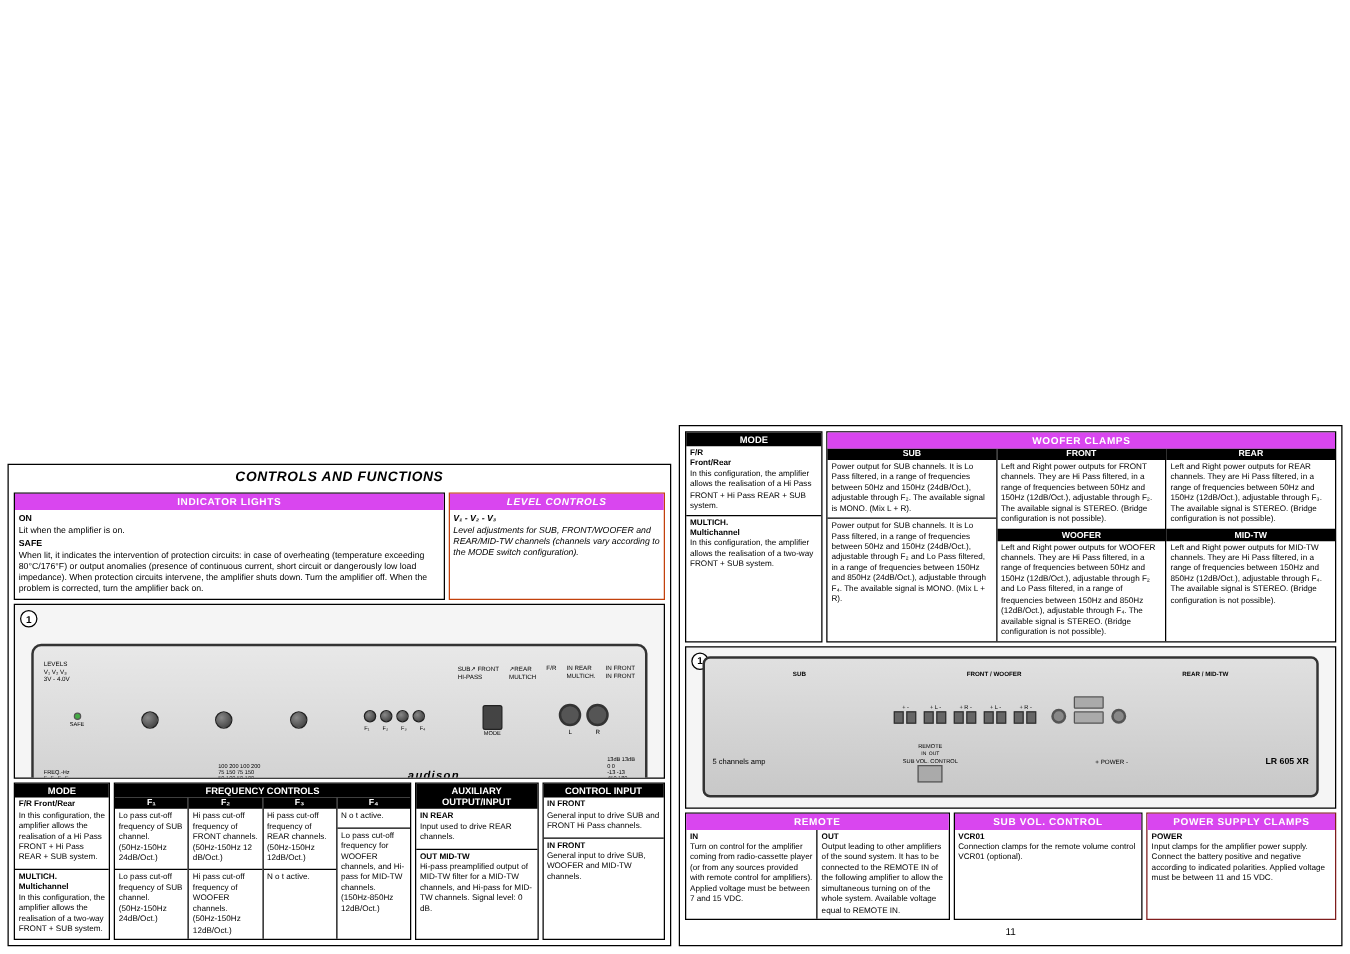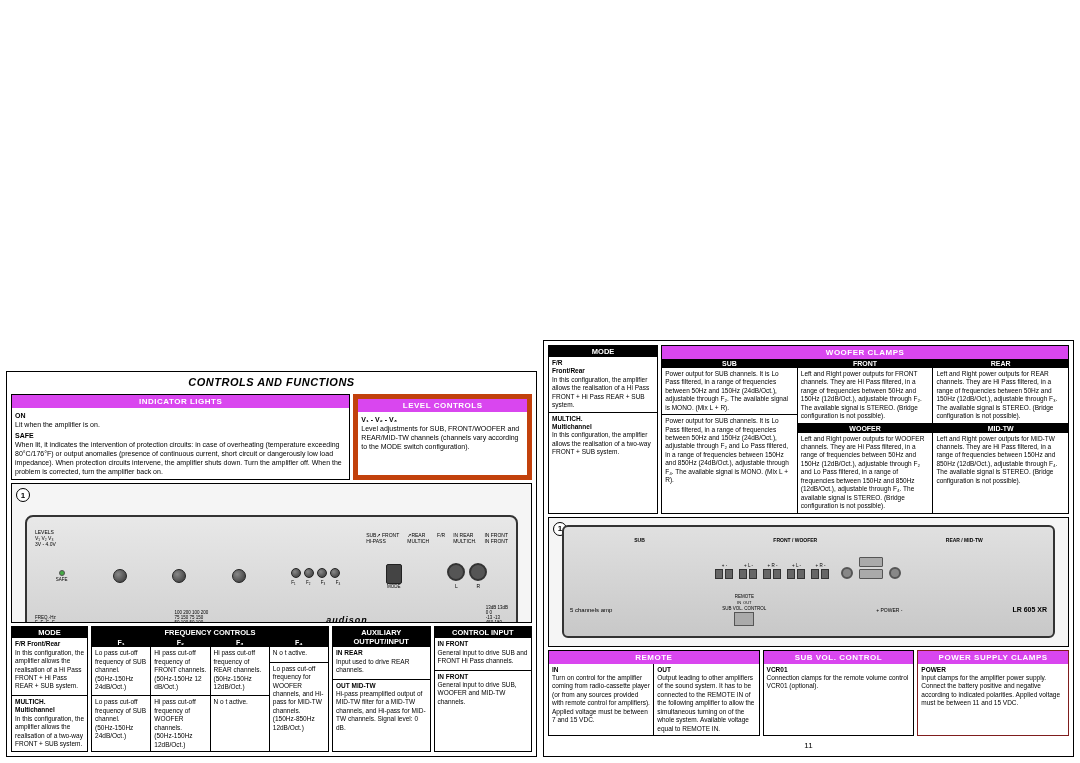--- a/index.html
+++ b/index.html
@@ -47,21 +47,22 @@
     .top-section {
       display: flex;
       gap: 3px;
     }
     .indicator-lights-box {
       flex: 2;
       border: 1px solid #000;
     }
     .level-controls-box {
       flex: 1;
-      border: 5px solid #c2410c;
+      border: 1px solid #c2410c;
+      font-style: italic;
     }
     .indicator-content {
       padding: 3px;
       font-size: 7px;
       line-height: 1.3;
     }
     .indicator-content .on-safe {
       margin-bottom: 2px;
     }
     .bold { font-weight: bold; }

